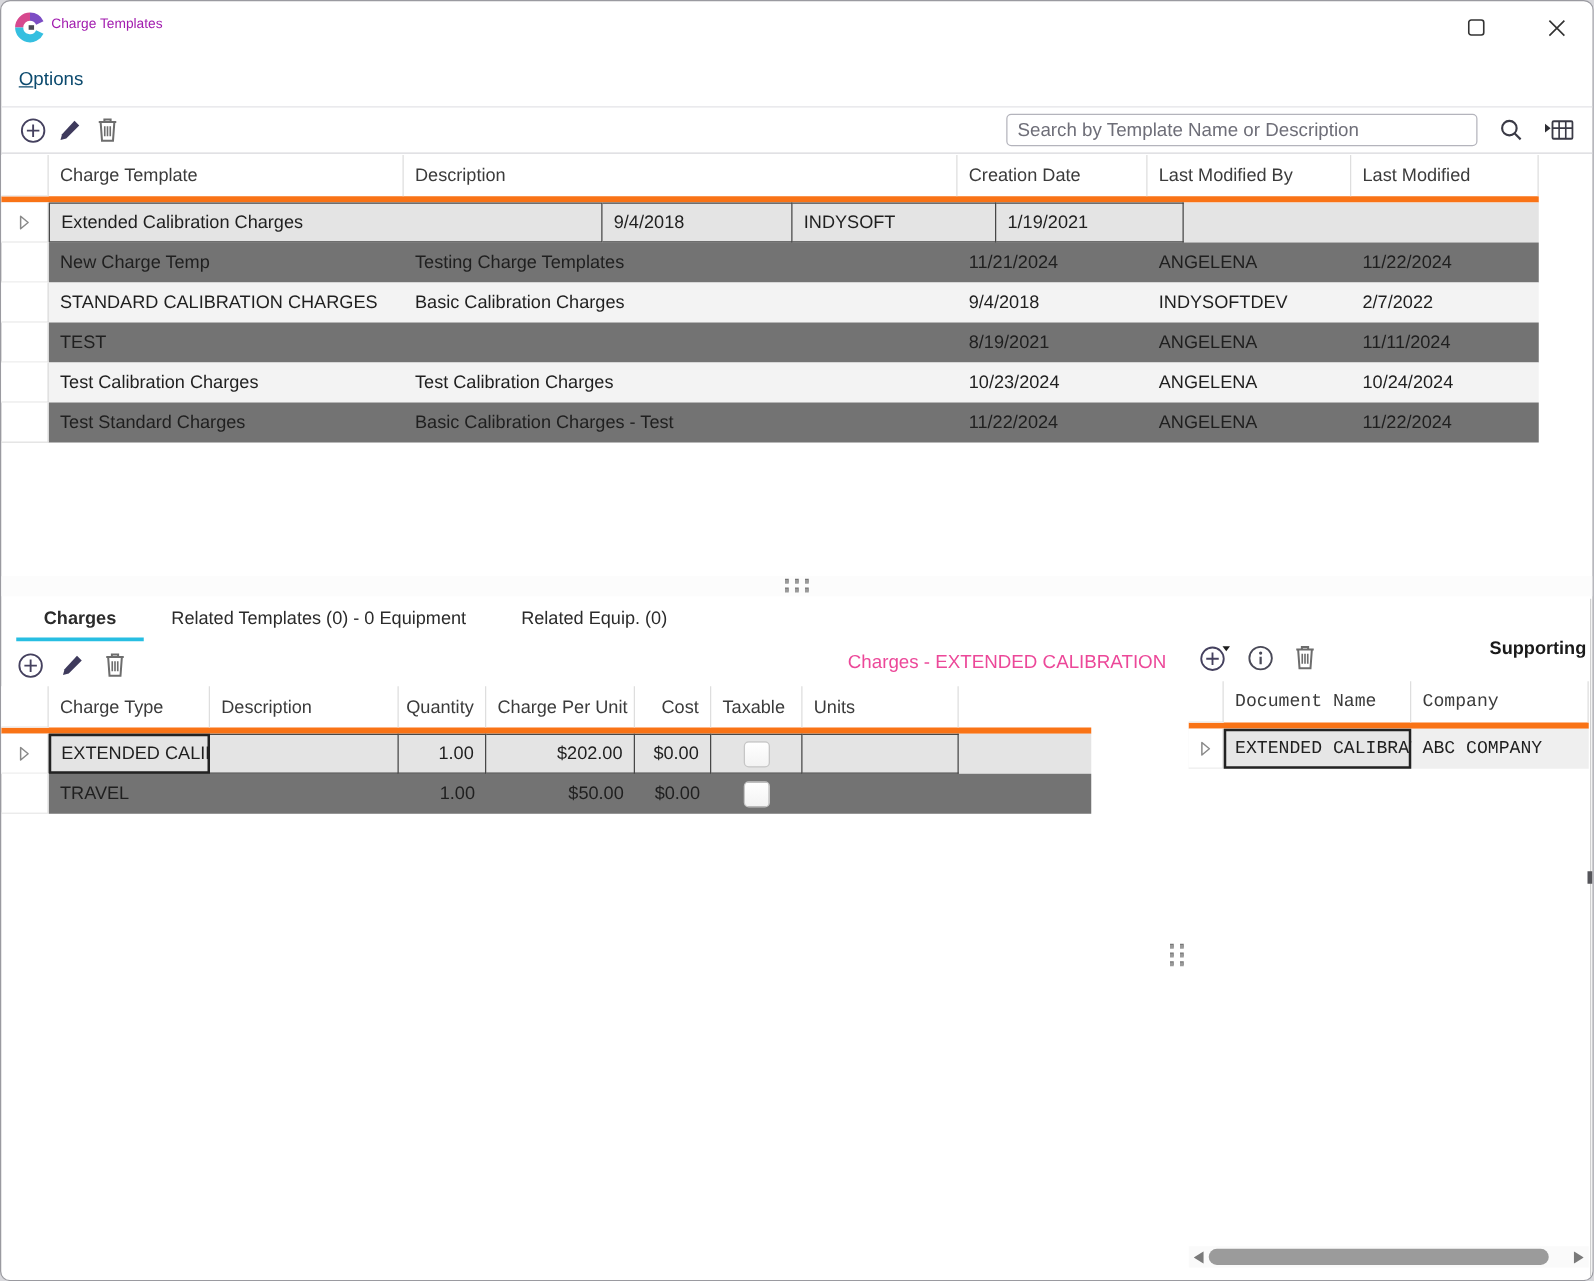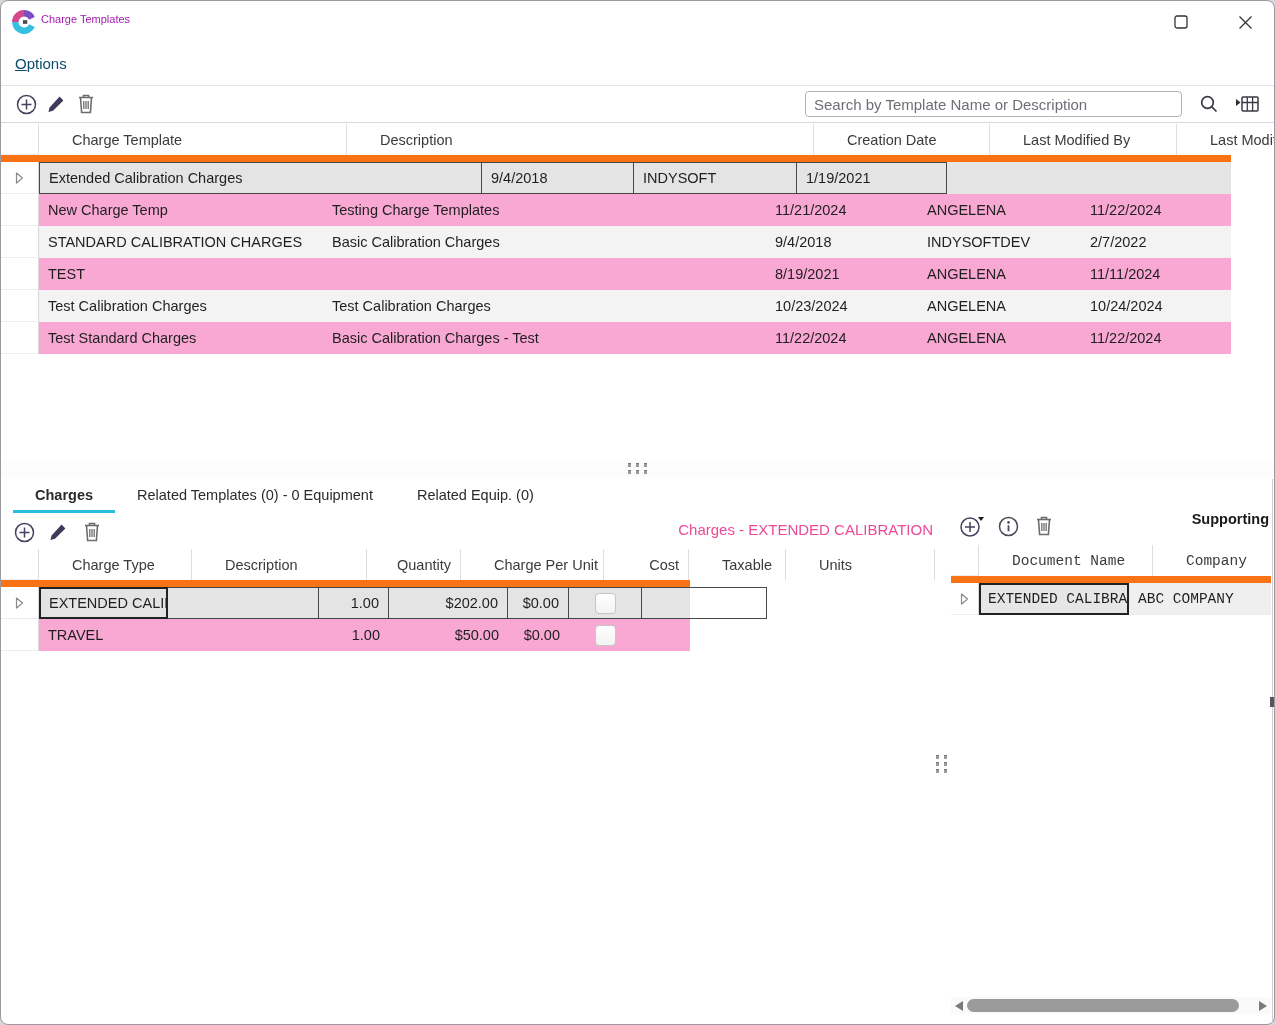--- a/index.html
+++ b/index.html
@@ -20,26 +20,26 @@
            border-top:1px solid #e4e4e8;border-bottom:1px solid #d8d8dc;
            display:flex;align-items:center;padding:0 12px 0 10px;}
   .icon-btn{width:30px;height:30px;display:flex;align-items:center;justify-content:center;cursor:pointer;flex:none;}
   .search-input{margin-left:auto;width:377px;height:26px;box-sizing:border-box;border:1px solid #b4b4bc;
                 border-radius:4px;padding:0 8px;font-size:15px;color:#222;outline:none;
                 font-family:"Liberation Sans","DejaVu Sans",sans-serif;}
   .search-input::placeholder{color:#6e6e78;}
   .sbtn{margin-left:12px;} .cbtn{margin-left:8px;}
   
   .grid{background:#fff;}
-  .ghdr{display:flex;height:38px;border-bottom:7px solid #f97316;box-sizing:border-box;gap:24px;}
+  .ghdr{display:flex;height:38px;border-bottom:5px solid #f97316;box-sizing:border-box;}
   .gc{box-sizing:border-box;flex:none;display:flex;align-items:center;padding:0 9px;
       font-size:14.5px;color:#1f1f1f;white-space:nowrap;overflow:hidden;}
   .ghdr .gc{color:#3b3b3b;border-right:1px solid #dedede;}
   .gc.r{justify-content:flex-end;} .gc.c{justify-content:center;}
-  .grow{display:flex;height:32px;background:#f9a8d4;}
+  .grow{display:flex;height:32px;background:#737373;}
   .grow.shade{background:#f3f3f3;}
   .grow.sel{background:#e4e4e4;}
   .grow.noborder.sel{background:#efefef;}
   .rowhdr{background:#fff !important;border-right:1px solid #d9d9d9;border-bottom:1px solid #ededed;justify-content:center;padding:0;}
   .sel:not(.noborder) .gc:not(.rowhdr){border-top:1px solid #474747;border-bottom:1px solid #474747;border-right:1px solid #474747;}
   .sel:not(.noborder) .gc:nth-child(2){border-left:1px solid #474747;}
   .gc.cur{outline:2px solid #222;outline-offset:-2px;}
   .noborder .gc.cur{background:#e6e6e6;}
   .cb{width:19px;height:19px;border:1px solid #c6c6c6;border-radius:4px;
       background:linear-gradient(#ffffff,#f3f3f3);display:inline-block;}
@@ -52,21 +52,21 @@
   .vsplit{position:absolute;left:932px;top:748px;width:16px;height:30px;display:flex;align-items:center;justify-content:center;cursor:col-resize;}
   .right-grip{position:absolute;left:1269px;top:696px;width:4px;height:10px;background:#55555a;}
   
   .bottom-left{position:absolute;left:0;top:478px;width:940px;bottom:0;}
   .tabbar{position:absolute;left:12px;top:2px;display:flex;}
   .tab{padding:6px 22px 7px;font-size:14.5px;color:#2b2b2b;border-bottom:3px solid transparent;cursor:pointer;white-space:nowrap;}
   .tab.active{font-weight:700;border-bottom-color:#27bee2;}
   .subtoolbar{position:absolute;left:0;top:36px;right:0;height:34px;}
   .subtoolbar .icons{position:absolute;left:8px;top:2px;display:flex;gap:4px;}
   .charges-title{position:absolute;right:8px;top:6px;font-size:15px;color:#ec4899;}
-  #charges-grid{position:absolute;left:0;top:70px;width:689px;}
+  #charges-grid{position:absolute;left:0;top:70px;width:872px;}
   
   .supporting{position:absolute;left:950px;top:478px;width:322px;bottom:2px;box-sizing:border-box;border-right:1px solid #cfcfcf;}
   .sup-toolbar{position:absolute;left:6px;top:32px;display:flex;gap:6px;}
   .sup-title{position:absolute;right:3px;top:32px;font-size:14.5px;font-weight:700;color:#1a1a1a;white-space:nowrap;}
   #supporting-grid{position:absolute;left:0;top:66px;right:1px;font-family:Liberation Mono, monospace;}
   
   .hscroll{position:absolute;left:0;right:1px;bottom:8px;height:17px;background:#fafafa;display:flex;align-items:center;}
   .scroll-arrow{width:16px;height:17px;display:flex;align-items:center;justify-content:center;cursor:pointer;flex:none;}
   .scroll-track{position:relative;flex:1;height:17px;}
   .scroll-thumb{position:absolute;left:0;top:2px;height:13px;width:272px;background:#9b9b9b;border-radius:7px;cursor:grab;}

